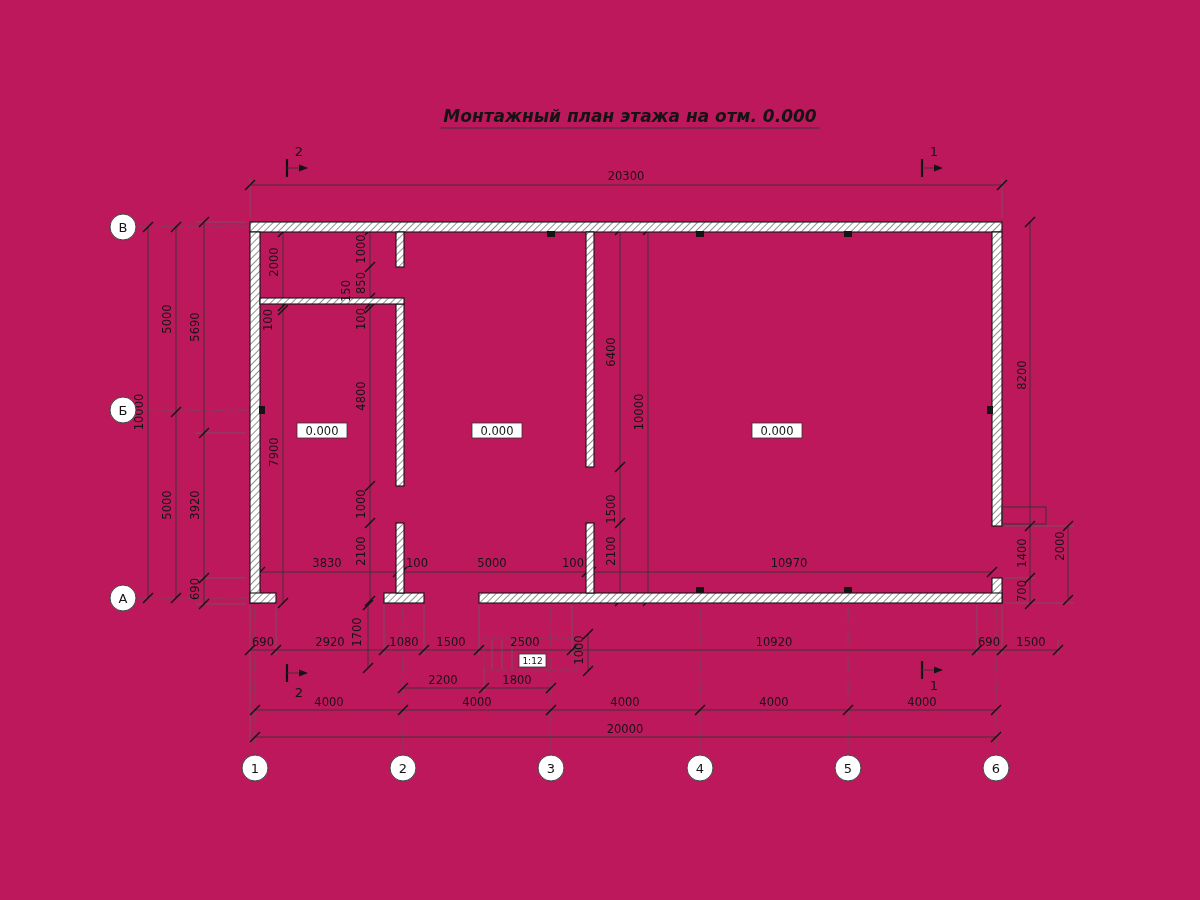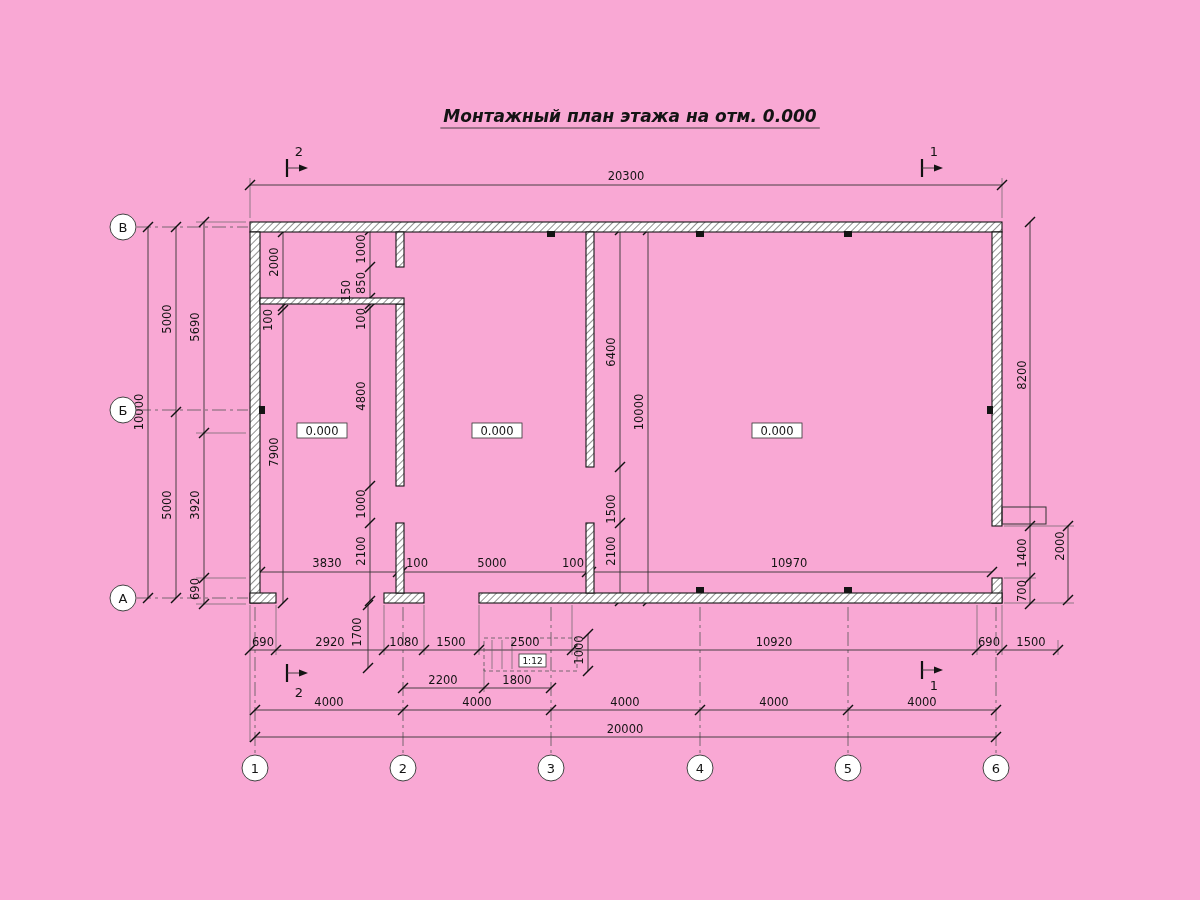--- a/index.html
+++ b/index.html
@@ -1,17 +1,17 @@
 <!DOCTYPE html>
 <html><head>
 <meta charset="utf-8">
 <style>
   html,body{margin:0;padding:0;background:#ffffff;}
   body{width:1200px;height:900px;overflow:hidden;}
-  .canvas{position:relative;width:1200px;height:900px;background:#f9a8d4;}
+  .canvas{position:relative;width:1200px;height:900px;background:#be185d;}
   svg{display:block;}
   svg text{font-family:"DejaVu Sans", sans-serif;fill:#141414;}
   .title-text{font-size:17px;font-style:italic;font-weight:bold;}
   .dim{font-size:11.5px;}
   .small{font-size:9px;}
   .axis-label{font-size:13px;}
   .section-label{font-size:13px;}
   .wall{fill:url(#hatch);stroke:#141414;stroke-width:1.1;}
   .colmark{fill:#141414;stroke:none;}
   .stoop{fill:none;stroke:#333;stroke-width:1;}

